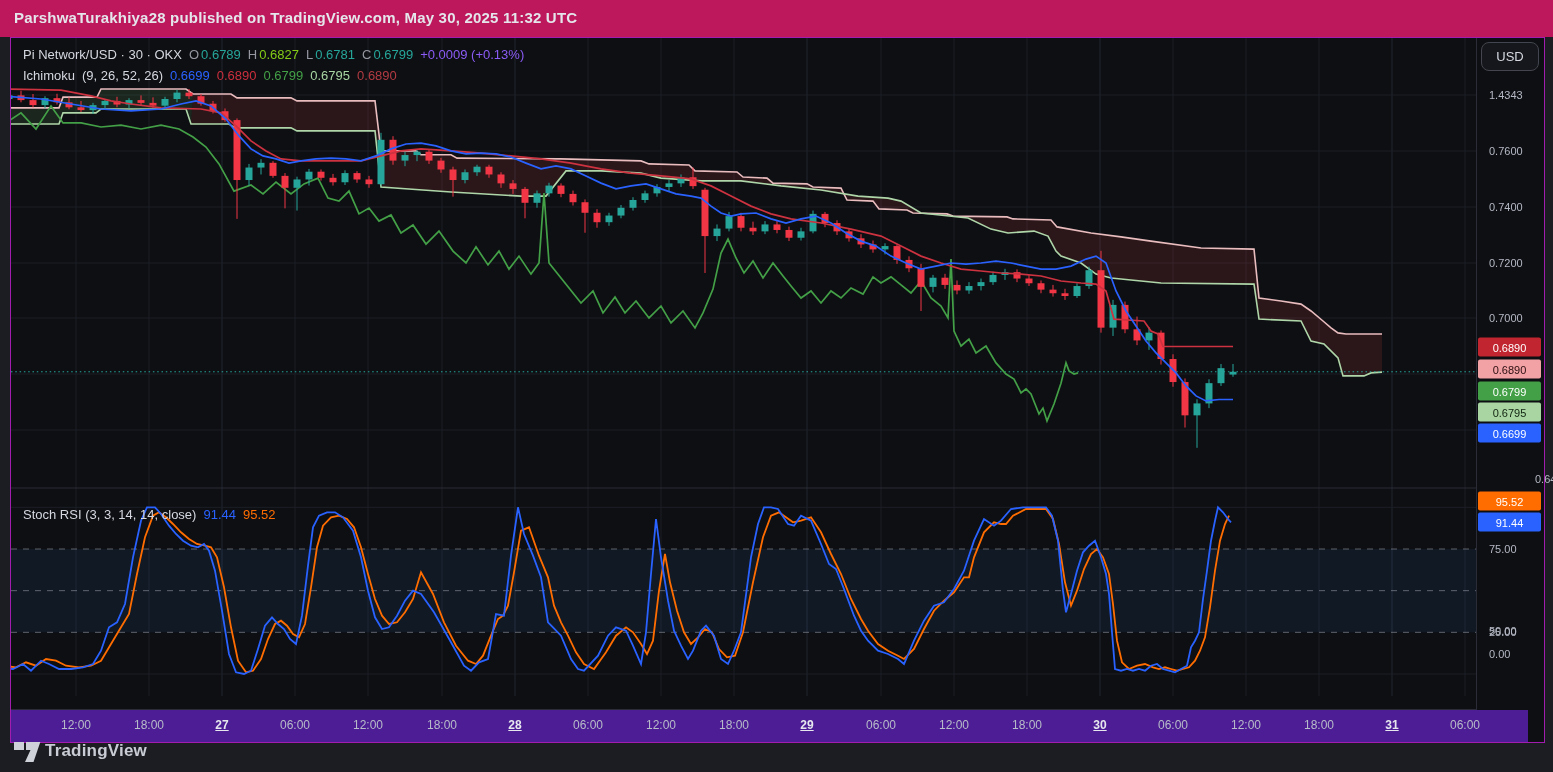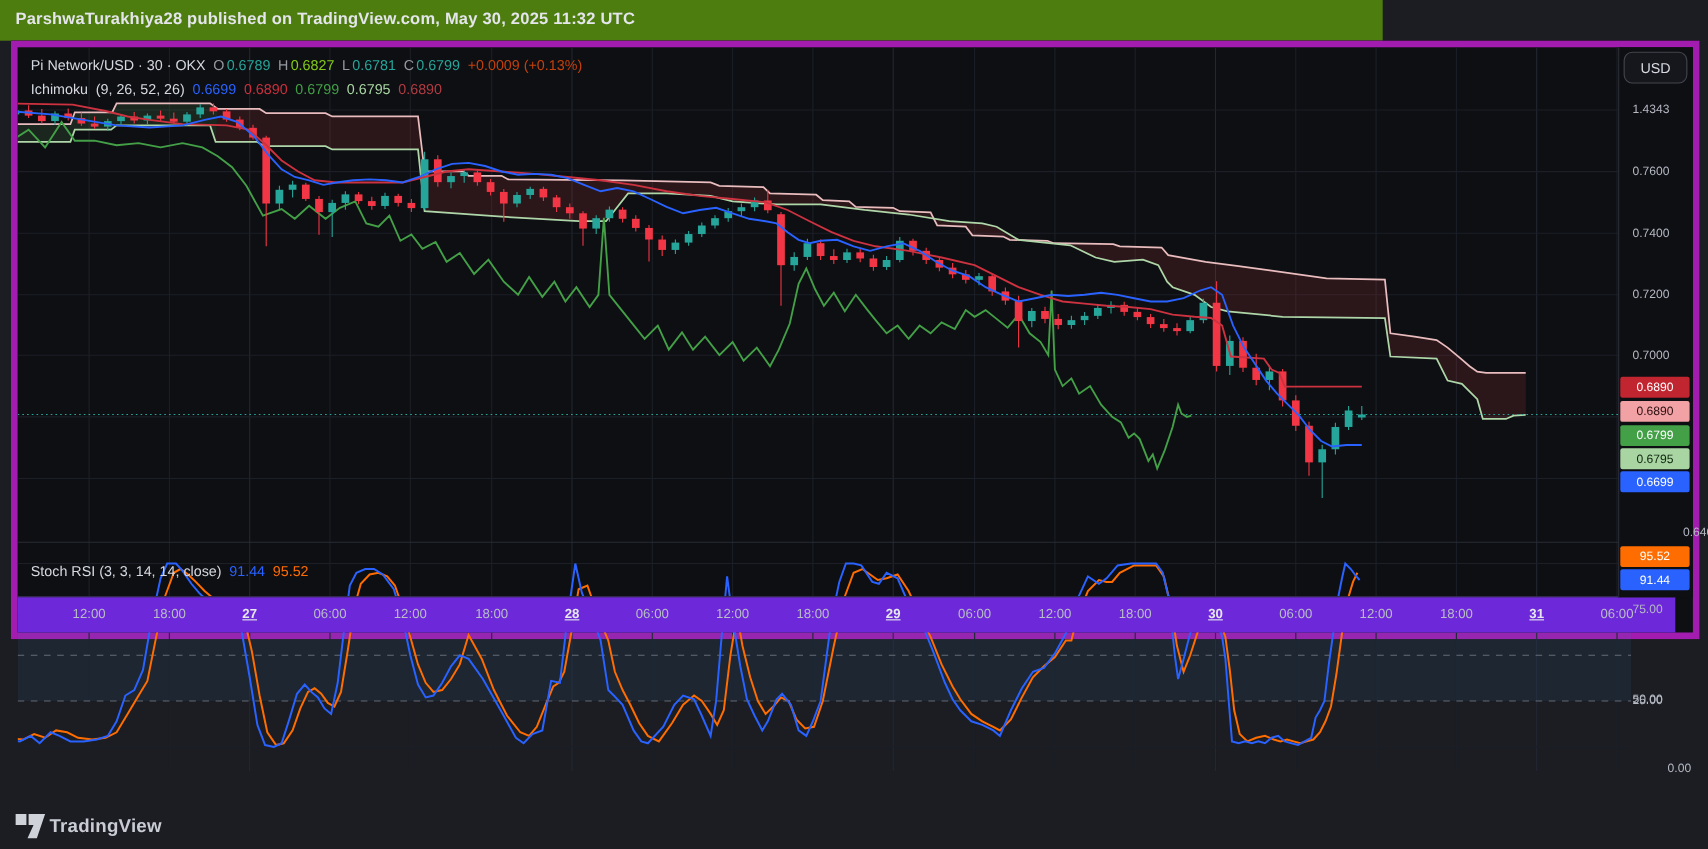--- a/index.html
+++ b/index.html
@@ -1,30 +1,30 @@
 <!DOCTYPE html>
 <html><head>
 <meta charset="utf-8">
 <style>
   html,body{margin:0;padding:0;background:#1b1d22;width:1553px;height:772px;overflow:hidden;
     font-family:"Liberation Sans","DejaVu Sans",sans-serif;-webkit-font-smoothing:antialiased;}
-  .topbar{position:absolute;left:0;top:0;width:1257px;height:37px;background:#4d7c0f;}
+  .topbar{position:absolute;left:0;top:0;width:1553px;height:37px;background:#be185d;}
   .topbar span{position:absolute;left:14px;top:9px;font-size:15px;font-weight:600;color:#e4e6eb;letter-spacing:.2px;}
-  .panel{position:absolute;left:10px;top:37px;width:1535px;height:544px;background:#0e0f13;border:6px solid #a21caf;box-sizing:border-box;}
+  .panel{position:absolute;left:10px;top:37px;width:1535px;height:706px;background:#0e0f13;border:1px solid #a21caf;box-sizing:border-box;}
   .panel svg{position:absolute;left:0;top:0;}
   .legend{position:absolute;left:12px;top:6px;z-index:5;}
   .lrow{display:flex;align-items:center;gap:7px;height:21px;font-size:13px;color:#d5d8e0;white-space:nowrap;}
   .lrow .dim{color:#9598a1;}
   .axis{position:absolute;top:0;right:0;width:67px;bottom:32px;border-left:1px solid #2a2d37;background:#0e0f13;z-index:4;}
   .usd{position:absolute;top:4px;left:4px;width:58px;height:29px;background:#16171c;border:1px solid #43464f;
     border-radius:8px;color:#d5d8e0;font-size:13px;font-family:"Liberation Sans",sans-serif;cursor:pointer;}
   .ptick{position:absolute;left:12px;transform:translateY(-50%);font-size:11px;color:#b5b9c4;}
   .badge{position:absolute;left:1px;right:3px;height:19px;transform:translateY(-50%);border-radius:2px;
     font-size:11px;display:flex;align-items:center;justify-content:center;}
-  .timeaxis{position:absolute;left:0;right:16px;bottom:0;height:32px;border-top:1px solid #2a2d37;background:#6d28d9;z-index:3;}
+  .timeaxis{position:absolute;left:0;right:16px;bottom:0;height:32px;border-top:1px solid #2a2d37;background:#4c1d95;z-index:3;}
   .tlabel{position:absolute;top:8px;transform:translateX(-50%);font-size:12px;color:#b8bcc8;}
   .tlabel.day{font-weight:700;color:#e6e8ee;text-decoration:underline;}
   .footer{position:absolute;left:14px;top:736px;height:30px;display:flex;align-items:center;gap:3px;}
   .footer span{font-size:17px;font-weight:700;color:#c9ccd4;letter-spacing:.2px;}
 </style>
 </head>
 <body>
 
 <div class="topbar">
   <span>ParshwaTurakhiya28 published on TradingView.com, May 30, 2025 11:32 UTC</span>
@@ -299,21 +299,21 @@
     <div class="lrow" id="row-symbol">
       <span>Pi Network/USD · 30 · OKX</span>
     <span class="dim">O</span>
         <span style="color: rgb(38, 166, 154); margin-left: -5px;">0.6789</span>
         <span class="dim">H</span>
         <span style="color: #84cc16; margin-left: -5px;">0.6827</span>
         <span class="dim">L</span>
         <span style="color: rgb(38, 166, 154); margin-left: -5px;">0.6781</span>
         <span class="dim">C</span>
         <span style="color: rgb(38, 166, 154); margin-left: -5px;">0.6799</span>
-        <span style="color: #c2410c;">+0.0009 (+0.13%)</span>
+        <span style="color: #8b5cf6;">+0.0009 (+0.13%)</span>
       </div>
     <div class="lrow" id="row-ichimoku">
       <span>Ichimoku</span>
       <span>(9, 26, 52, 26)</span>
     <span style="color: rgb(41, 98, 255);">0.6699</span>
         <span style="color: rgb(204, 47, 61);">0.6890</span>
         <span style="color: rgb(67, 160, 71);">0.6799</span>
         <span style="color: rgb(168, 213, 162);">0.6795</span>
         <span style="color: rgb(178, 59, 66);">0.6890</span>
       </div>
@@ -327,21 +327,21 @@
     <button class="usd">USD</button>
   <div class="ptick" style="top: 57px;">1.4343</div>
       <div class="ptick" style="top: 113px;">0.7600</div>
       <div class="ptick" style="top: 169px;">0.7400</div>
       <div class="ptick" style="top: 225px;">0.7200</div>
       <div class="ptick" style="top: 280px;">0.7000</div>
       <div class="ptick" style="top: 441px; margin-left: 46px;">0.6400</div>
       <div class="ptick" style="top: 511px;">75.00</div>
       <div class="ptick" style="top: 553px; margin-top: 40px;">50.00</div>
       <div class="ptick" style="top: 594px;">25.00</div>
-      <div class="ptick" style="top: 656px; margin-left: 32px;">0.00</div>
+      <div class="ptick" style="top: 616px;">0.00</div>
       <div class="badge" style="top: 309px; background: rgb(193, 37, 47); color: rgb(255, 255, 255);">0.6890</div>
       <div class="badge" style="top: 331px; background: rgb(242, 161, 164); color: rgb(43, 14, 16);">0.6890</div>
       <div class="badge" style="top: 353px; background: rgb(67, 160, 71); color: rgb(255, 255, 255);">0.6799</div>
       <div class="badge" style="top: 374px; background: rgb(168, 213, 162); color: rgb(16, 35, 15);">0.6795</div>
       <div class="badge" style="top: 395px; background: rgb(41, 98, 255); color: rgb(255, 255, 255);">0.6699</div>
       <div class="badge" style="top: 463px; background: rgb(255, 109, 0); color: rgb(255, 255, 255);">95.52</div>
       <div class="badge" style="top: 484px; background: rgb(41, 98, 255); color: rgb(255, 255, 255);">91.44</div>
     </div>
   <div class="timeaxis" id="timeaxis">
       <div class="tlabel" style="left: 65px;">12:00</div>

